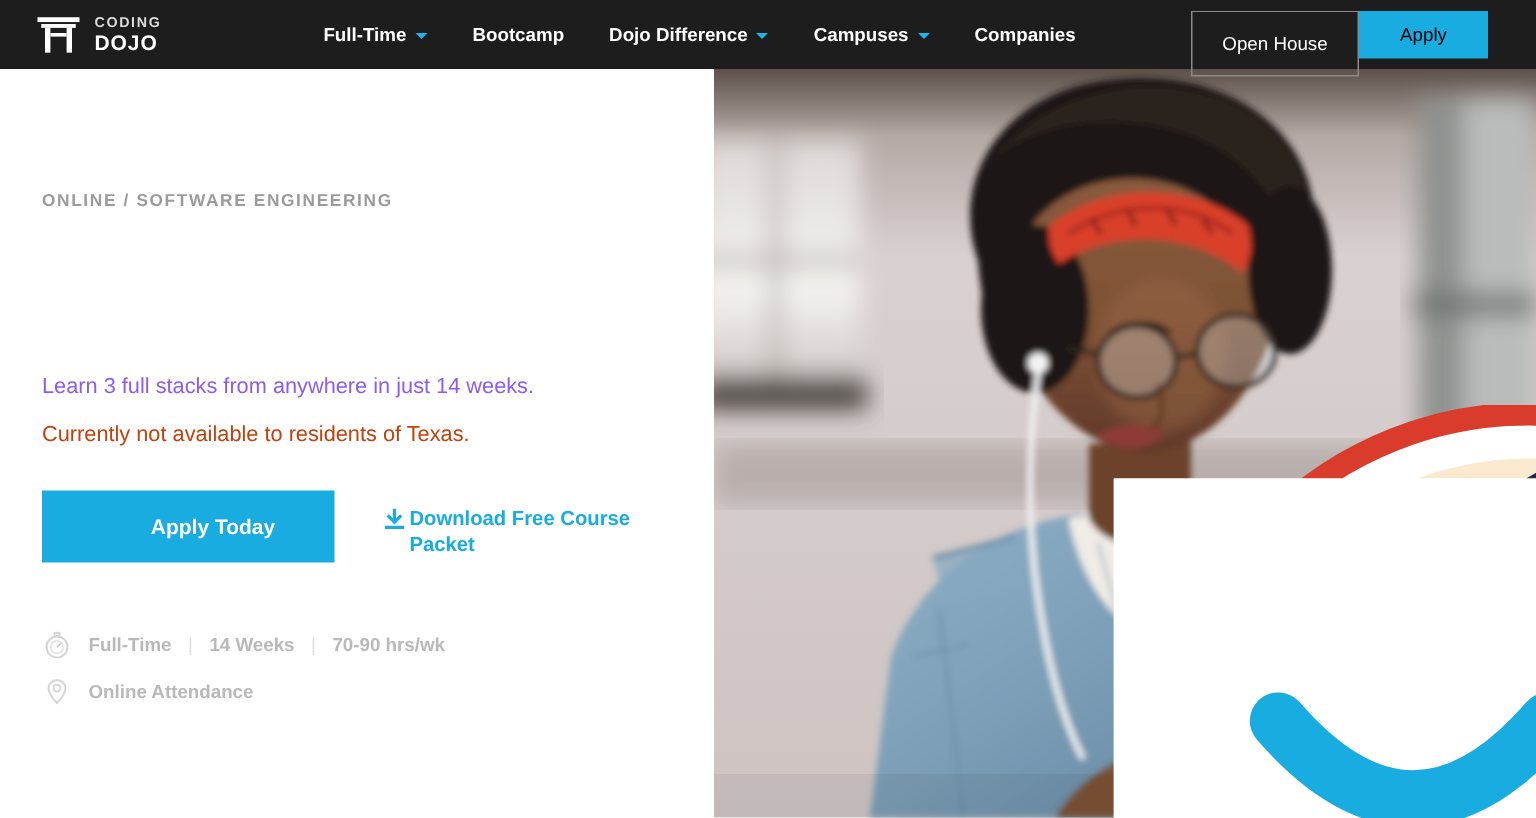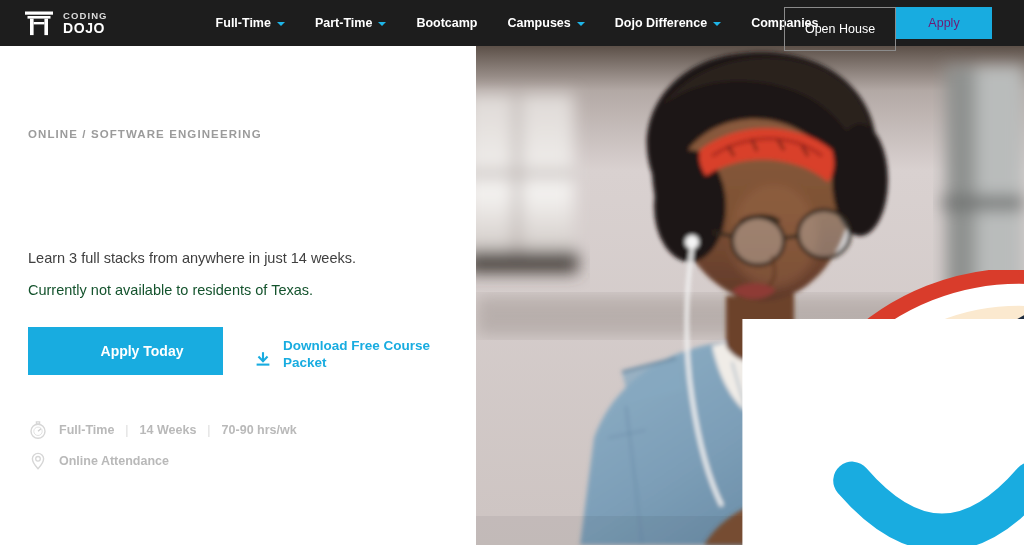--- a/index.html
+++ b/index.html
@@ -38,54 +38,54 @@
     display:inline-block; position:relative; top:1px;
   }
   .nav-btns { position:absolute; right:32px; top:7px; display:flex; }
   .btn-open {
     border:1px solid #8b8b8b; color:#fff; background:transparent;
     font-size:12.5px; font-weight:normal; width:112px; height:44px;
     display:flex; align-items:center; justify-content:center; cursor:pointer;
     font-family:"Liberation Sans",sans-serif;
   }
   .btn-apply {
-    background:#18ace0; color:#701a75; font-size:12.5px;
-    width:96px; height:32px; display:flex; align-items:center;
+    background:#18ace0; color:#000000; font-size:12.5px;
+    width:86px; height:32px; display:flex; align-items:center;
     justify-content:center; cursor:pointer; border:none;
     font-family:"Liberation Sans",sans-serif;
   }
 
   
   .left { position:absolute; left:0; top:46px; width:476px; height:412px; background:#fff; }
   .eyebrow {
     position:absolute; left:28px; top:82px;
     font-size:11.5px; font-weight:bold; letter-spacing:1.1px; color:#9b9b9b;
   }
   .h1 {
     position:absolute; left:26px; top:102px; width:420px;
     font-size:37px; font-weight:bold; color:#2b2b2b; line-height:1.12;
     letter-spacing:-0.4px;
   }
   .sub1 {
     position:absolute; left:28px; top:204px;
-    font-size:14.5px; color:#404040;
+    font-size:14.5px; color:#8b5cf6;
   }
   .sub2 {
     position:absolute; left:28px; top:236px;
-    font-size:14.5px; color:#14532d;
+    font-size:14.5px; color:#c2410c;
   }
   .cta-apply {
     position:absolute; left:28px; top:281px; width:195px; height:48px;
     background:#18ace0; color:#fff; font-size:14px; font-weight:bold;
     display:flex; align-items:center; justify-content:center; cursor:pointer;
     border:none; font-family:"Liberation Sans",sans-serif;padding-left:33px;
   }
   .cta-dl {
-    position:absolute; left:255px; top:292px; display:flex; gap:12px;
-    align-items:flex-end; cursor:pointer;
+    position:absolute; left:255px; top:292px; display:flex; gap:2px;
+    align-items:flex-start; cursor:pointer;
   }
   .dl-label {
     color:#18ace0; font-size:13.5px; font-weight:bold; line-height:1.25;
     width:152px;
   }
 
   .feats { position:absolute; left:28px; top:368px; }
   .feat-row { display:flex; align-items:center; gap:11px; height:31px; }
   .feat-icon { width:20px; height:20px; flex:none; }
   .feat-txt { font-size:12.5px; font-weight:bold; color:#b9b9b9; display:flex; align-items:center; }
@@ -141,32 +141,28 @@
         <span class="logo-bottom">DOJO</span>
       </span>
     </div>
 
     <div class="nav-links">
       <div class="nav-item">
         <span>Full-Time</span>
         <span class="chev"></span>
       </div>
       <div class="nav-item">
-        <span>Part-Time</span>
+        <span>Bootcamp</span>
+      </div>
+      <div class="nav-item">
+        <span>Dojo Difference</span>
         <span class="chev"></span>
-      </div>
-      <div class="nav-item">
-        <span>Bootcamp</span>
       </div>
       <div class="nav-item">
         <span>Campuses</span>
-        <span class="chev"></span>
-      </div>
-      <div class="nav-item">
-        <span>Dojo Difference</span>
         <span class="chev"></span>
       </div>
       <div class="nav-item">
         <span>Companies</span>
       </div>
     </div>
 
     <div class="nav-btns">
       <button class="btn-open">Open House</button>
       <button class="btn-apply">Apply</button>

